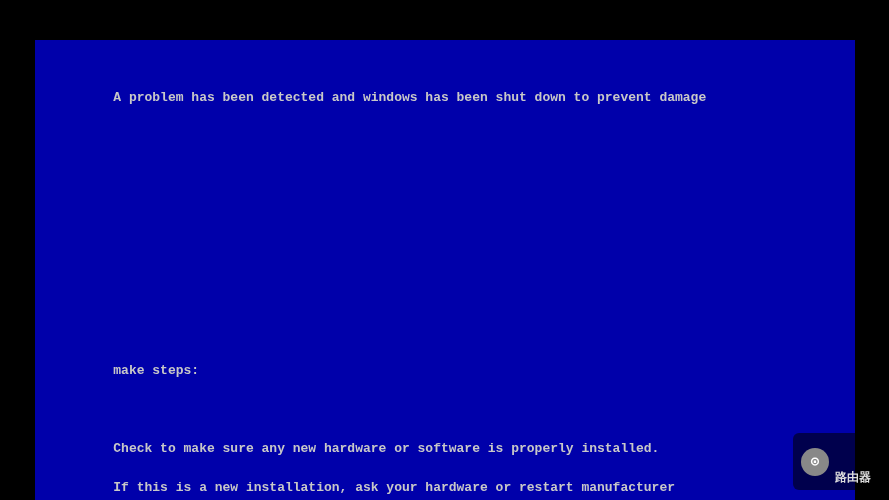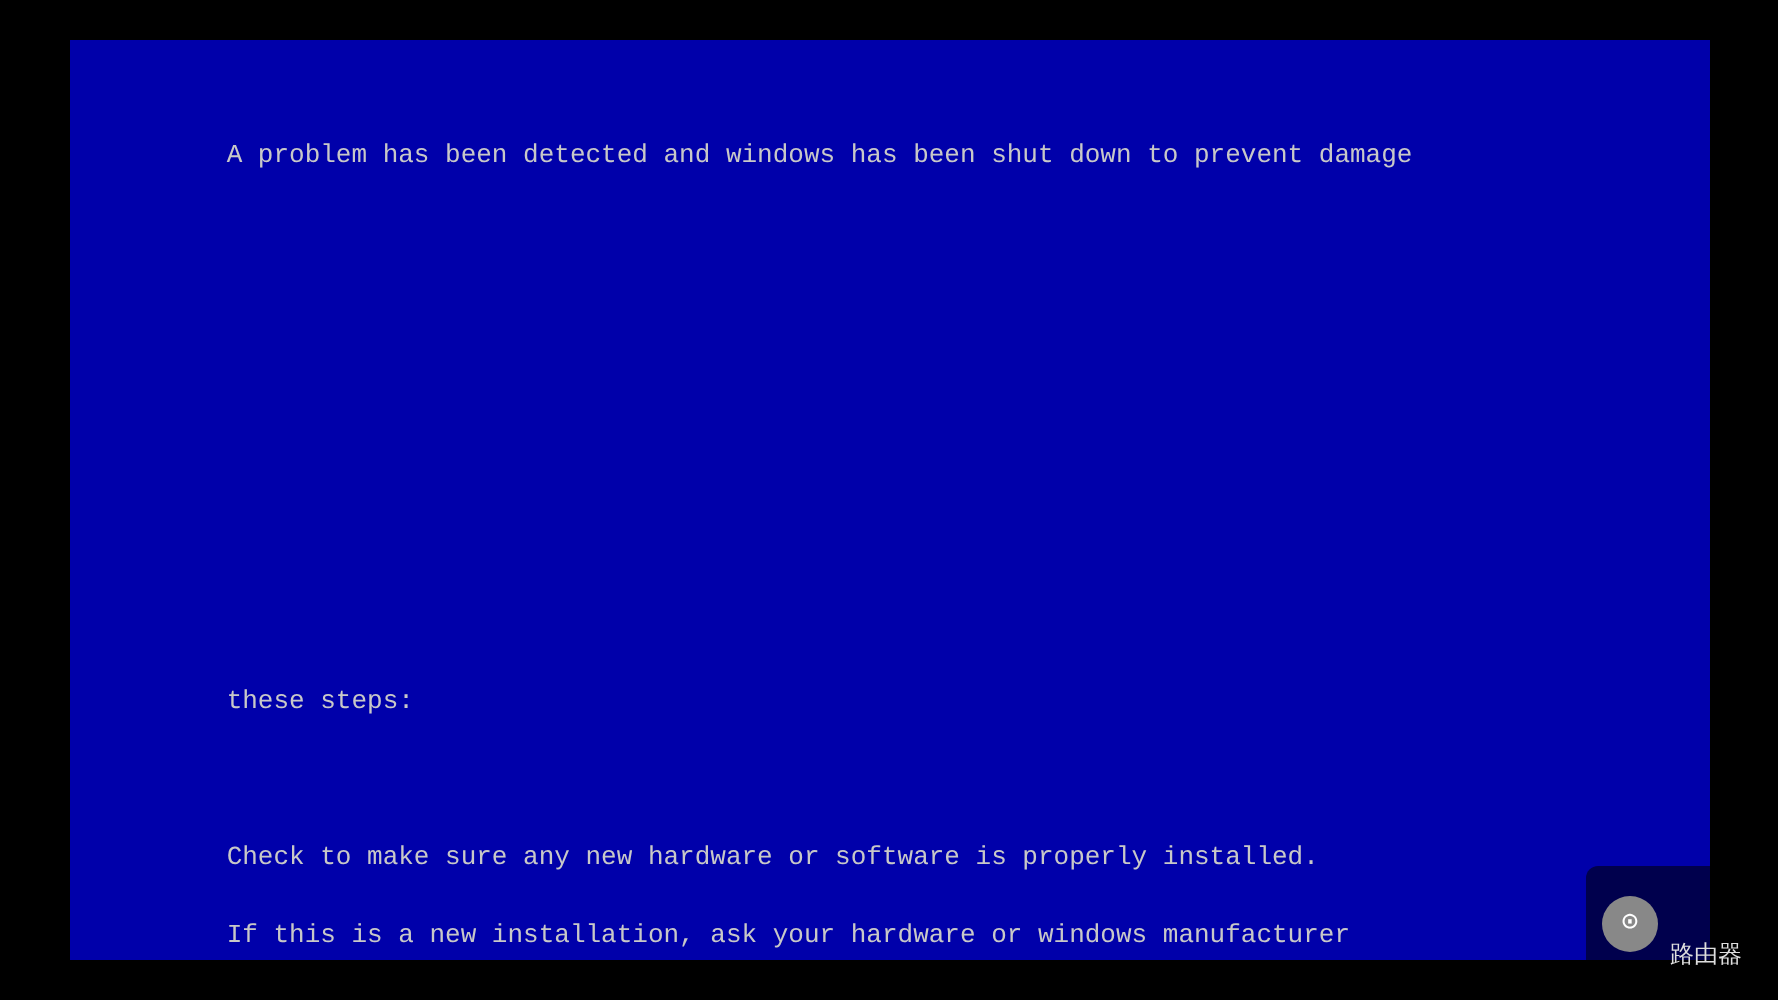--- a/index.html
+++ b/index.html
@@ -18,22 +18,23 @@
       font-family: 'Courier New', Courier, monospace;
       overflow: hidden;
     }
 
     .screen-container {
       width: 889px;
       height: 500px;
       position: relative;
       background: #000;
       display: flex;
-      align-items: center;
+      align-items: flex-end;
       justify-content: center;
+      font-weight: bold;
     }
 
     .bsod {
       width: 820px;
       height: 460px;
       background-color: #0000AA;
       color: #c8c8c8;
       font-family: 'Courier New', Courier, monospace;
       font-size: 13px;
       line-height: 1.5;
@@ -84,24 +85,24 @@
 <div class="screen-container">
   <div class="bsod">
     <div class="bsod-text">
       <span>A problem has been detected and windows has been shut down to prevent damage</span><br>
       <br>
       <br>
       <br>
       <br>
       <br>
       <br>
-      <span>these steps:</span><br>
+      <span>make steps:</span><br>
       <br>
       <span>Check to make sure any new hardware or software is properly installed.</span><br>
-      <span>If this is a new installation, ask your hardware or windows manufacturer</span><br>
+      <span>If this is a new installation, ask your hardware or restart manufacturer</span><br>
       <br>
       <br>
       <br>
       <br>
       <br>
       <br>
       <br>
       <br>
       <br>
       <br>

